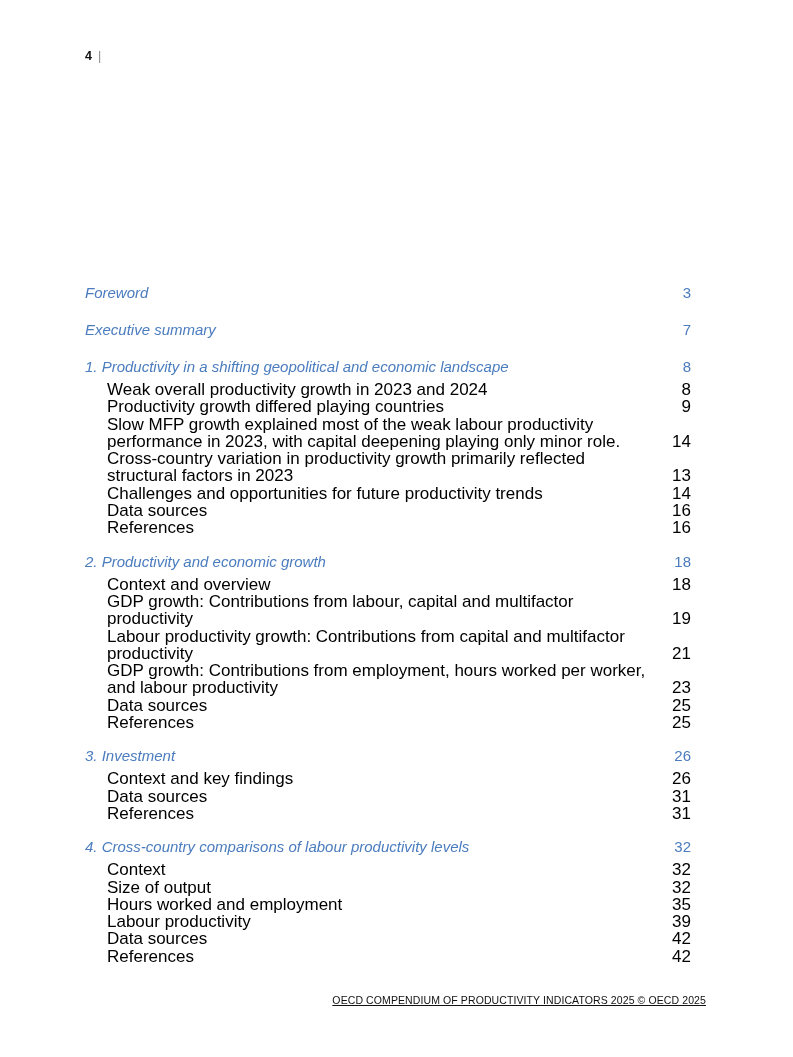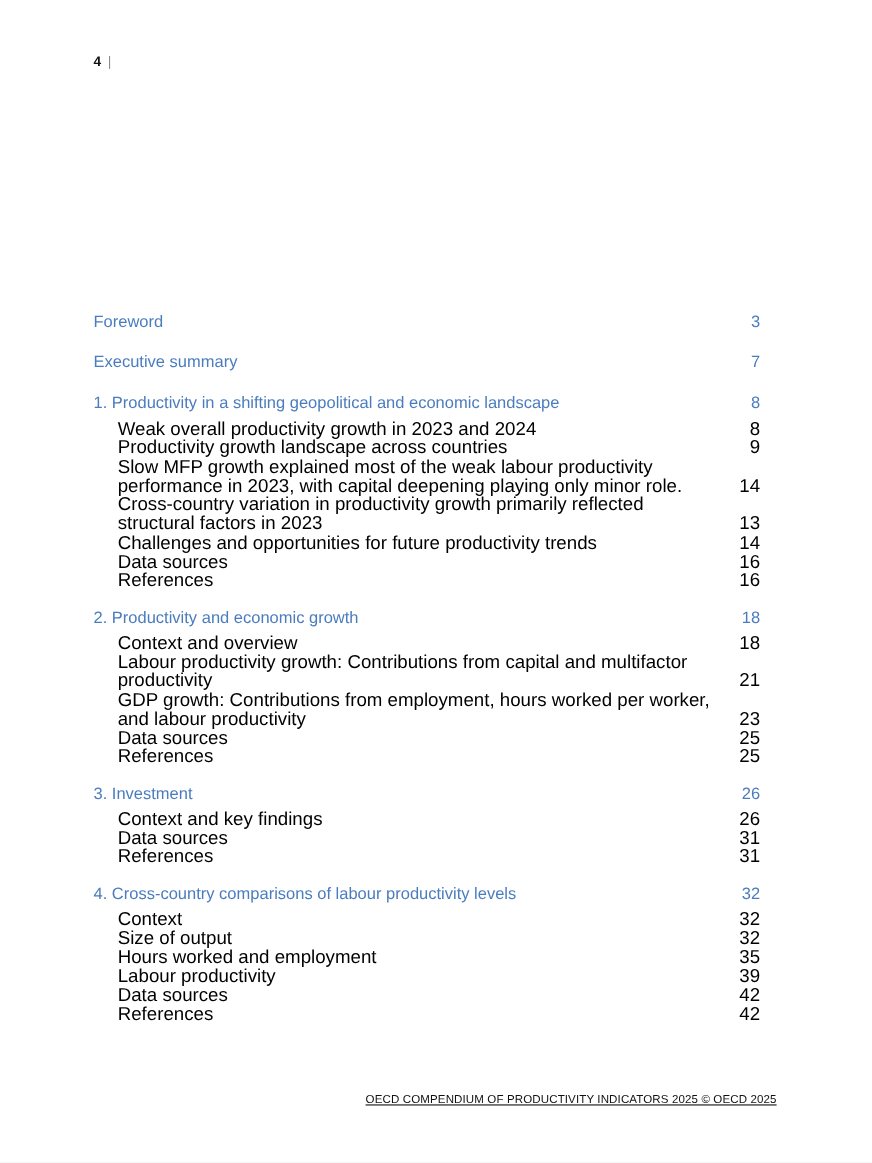--- a/index.html
+++ b/index.html
@@ -30,21 +30,21 @@
   .toc-section-header {
     display:flex; align-items:center;
     font-size:15px; line-height:20px; color:#4a7cbe;
     margin-bottom:4px; cursor:pointer;
   }
   .toc-sub {
     display:flex; align-items:flex-end;
     font-size:17px; line-height:17.3px; color:#000000;
     padding-left:22px; cursor:pointer;
   }
-  .row-label { flex:1 1 auto; }
+  .row-label { flex:1 1 auto;font-style:italic; }
   .sub-label { width:549px; flex:0 0 auto; }
   .page-num { margin-left:auto; white-space:nowrap; text-align:right; }
 
   .page-footer {
     position:absolute; right:87px; top:994px;
     font-size:10.5px; line-height:13px; color:#111111; letter-spacing:0.1px;text-decoration:underline;
   }
 </style>
 </head>
 <body>
@@ -71,21 +71,21 @@
     <div class="toc-section">
       <div class="toc-section-header">
         <span class="row-label">1. Productivity in a shifting geopolitical and economic landscape</span>
         <span class="page-num">8</span>
       </div>
       <div class="toc-sub">
         <span class="sub-label">Weak overall productivity growth in 2023 and 2024</span>
         <span class="page-num">8</span>
       </div>
       <div class="toc-sub">
-        <span class="sub-label">Productivity growth landscape across countries</span>
+        <span class="sub-label">Productivity growth differed playing countries</span>
         <span class="page-num">9</span>
       </div>
       <div class="toc-sub">
         <span class="sub-label">Slow MFP growth explained most of the weak labour productivity performance in 2023, with capital deepening playing only minor role.</span>
         <span class="page-num">14</span>
       </div>
       <div class="toc-sub">
         <span class="sub-label">Cross-country variation in productivity growth primarily reflected structural factors in 2023</span>
         <span class="page-num">13</span>
       </div>
@@ -104,20 +104,24 @@
     </div>
 
     <div class="toc-section">
       <div class="toc-section-header">
         <span class="row-label">2. Productivity and economic growth</span>
         <span class="page-num">18</span>
       </div>
       <div class="toc-sub">
         <span class="sub-label">Context and overview</span>
         <span class="page-num">18</span>
+      </div>
+      <div class="toc-sub">
+        <span class="sub-label">GDP growth: Contributions from labour, capital and multifactor productivity</span>
+        <span class="page-num">19</span>
       </div>
       <div class="toc-sub">
         <span class="sub-label">Labour productivity growth: Contributions from capital and multifactor productivity</span>
         <span class="page-num">21</span>
       </div>
       <div class="toc-sub">
         <span class="sub-label">GDP growth: Contributions from employment, hours worked per worker, and labour productivity</span>
         <span class="page-num">23</span>
       </div>
       <div class="toc-sub">

